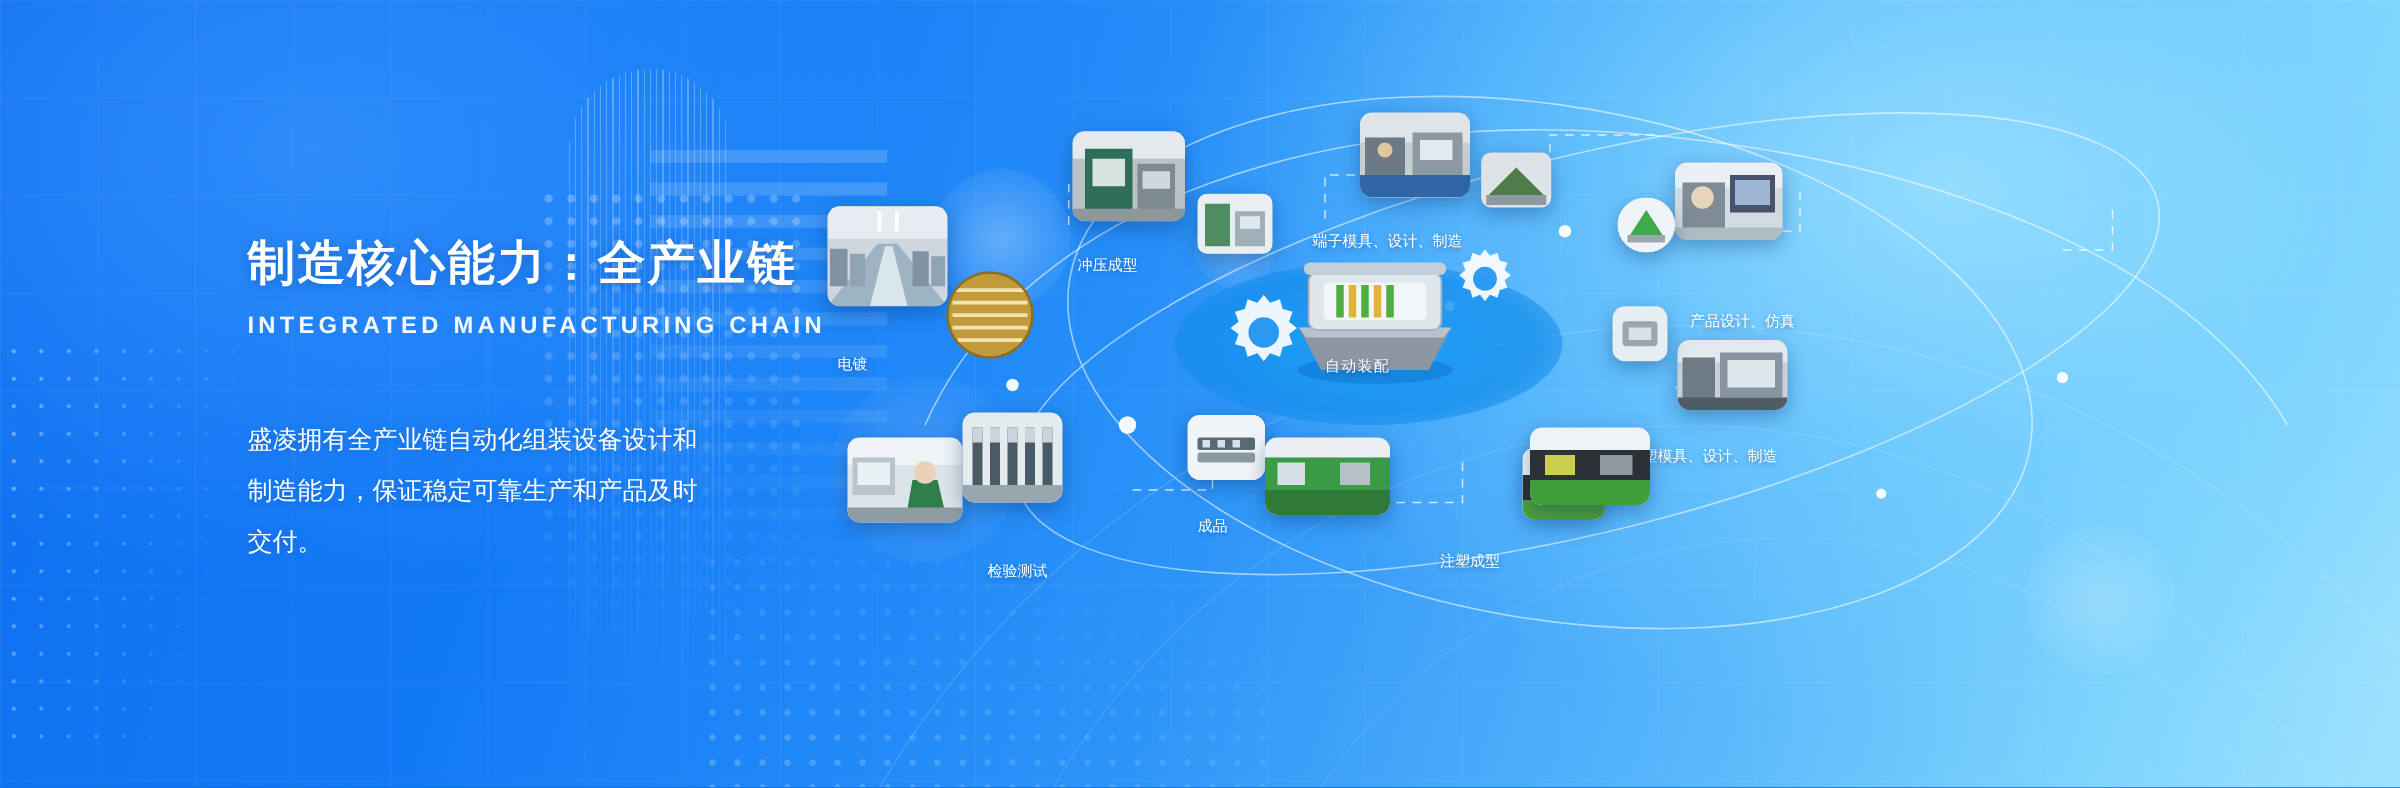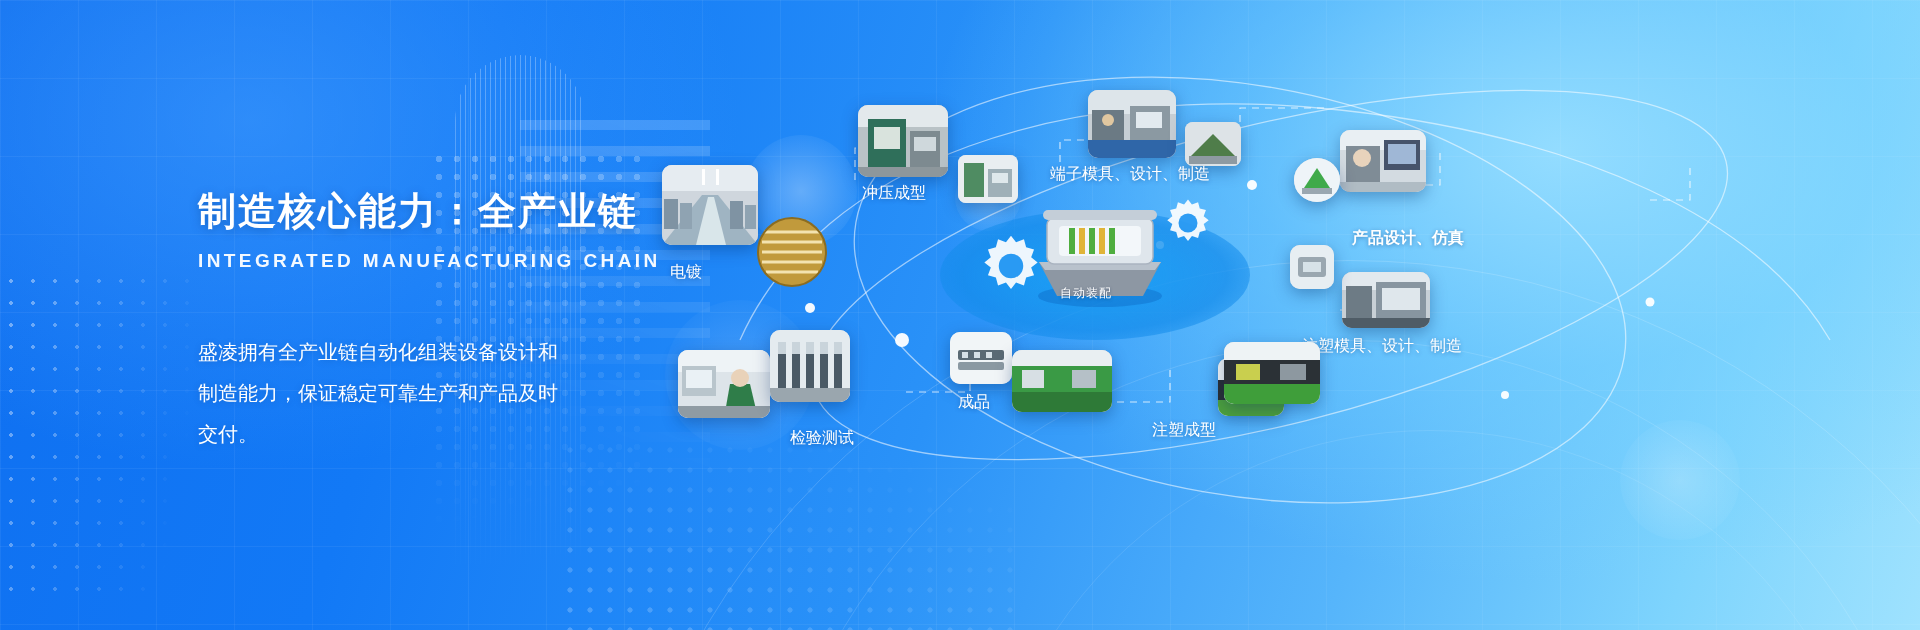--- a/index.html
+++ b/index.html
@@ -97,22 +97,23 @@
 
   .node{position:absolute;}
   .thumb{
     position:absolute;border-radius:10px;overflow:hidden;
     box-shadow:0 5px 16px rgba(0,40,100,.35);
     background:#cfd8e2;
   }
   .thumb .ph{width:100%;height:100%;display:block;}
 
   .label{
-    position:absolute;color:#fff;font-size:16px;white-space:nowrap;
+    position:absolute;color:#fff;font-size:12px;white-space:nowrap;
     text-shadow:0 1px 4px rgba(0,50,120,.45);
+    margin-top:21px;
   }
 
   .hub{
     position:absolute;left:300px;top:170px;width:310px;height:130px;border-radius:50%;
     background:radial-gradient(ellipse at 50% 50%, rgba(25,160,245,.95) 0%, rgba(20,140,235,.75) 60%, rgba(20,130,230,0) 100%);
     filter:blur(.3px);
   }
   .gear{position:absolute;color:#fff;opacity:.92;}
   .platform{
     position:absolute;left:385px;top:160px;width:150px;height:110px;
@@ -290,21 +291,21 @@
           <rect x="0" y="52" width="86" height="10" fill="#b0bcc4"></rect>
         </svg>
       </div>
       <div class="thumb" style="left:654px;top:118px;width:46px;height:44px;border-radius:50%;">
         <svg class="ph" viewBox="0 0 46 44">
           <rect width="46" height="44" fill="#eef4f8"></rect>
           <path d="M10 30 L23 10 L36 30 Z" fill="#3faa4a"></path>
           <rect x="8" y="30" width="30" height="6" fill="#9aa7b0"></rect>
         </svg>
       </div>
-      <div class="label" style="left:712px;top:188px;font-weight:bold;">产品设计、仿真</div>
+      <div class="label" style="left:712px;top:188px;">产品设计、仿真</div>
     </div>
 
     <div class="node">
       <div class="thumb" style="left:702px;top:232px;width:88px;height:56px;">
         <svg class="ph" viewBox="0 0 88 56" preserveAspectRatio="none">
           <rect width="88" height="56" fill="#c8d0d6"></rect>
           <rect y="0" width="88" height="18" fill="#e2e9ee"></rect>
           <rect x="4" y="14" width="26" height="42" fill="#6d7b85"></rect>
           <rect x="34" y="10" width="50" height="36" fill="#8795a0"></rect>
           <rect x="40" y="16" width="38" height="22" fill="#dfe7ec"></rect>

